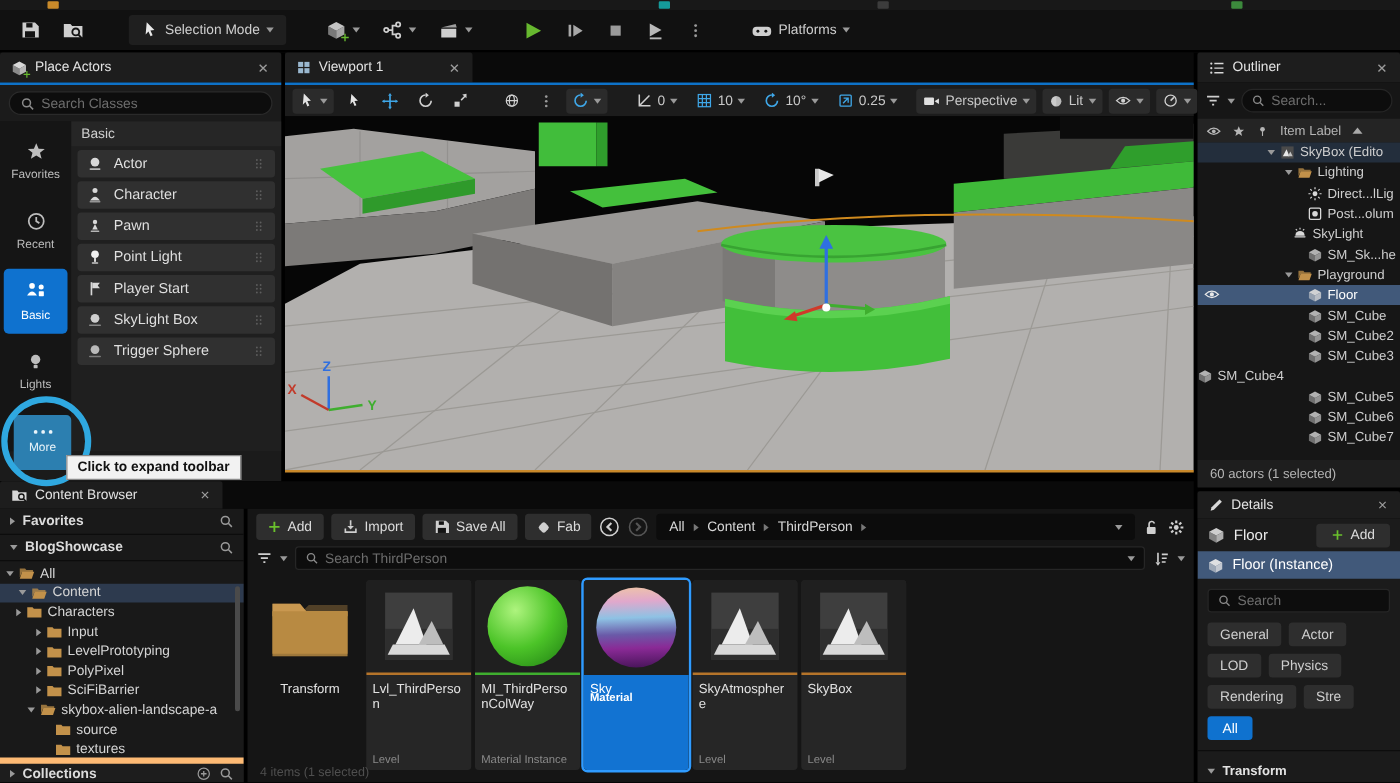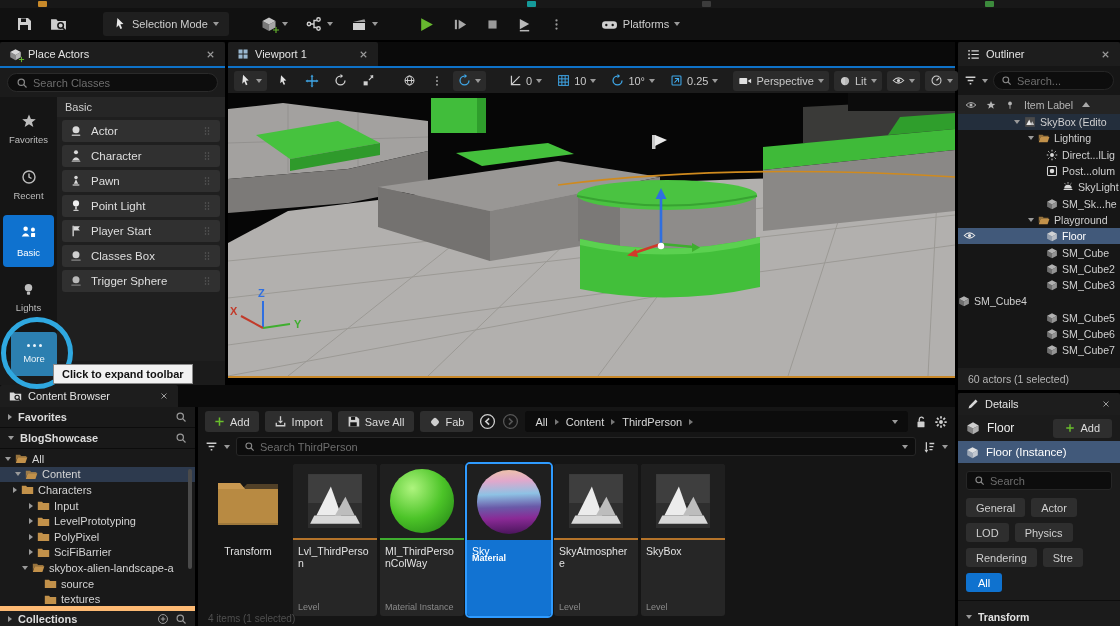--- a/index.html
+++ b/index.html
@@ -549,21 +549,21 @@
           </svg>
           <span class="grow">Player Start</span>
           <svg class="ic" width="12" height="12" color="#5d5d5d">
             <use href="#i-drag"></use>
           </svg>
         </div>
       <div class="pa-item">
           <svg class="ic" width="14" height="14" color="#cfcfcf">
             <use href="#i-tbox"></use>
           </svg>
-          <span class="grow">Classes Box</span>
+          <span class="grow">SkyLight Box</span>
           <svg class="ic" width="12" height="12" color="#5d5d5d">
             <use href="#i-drag"></use>
           </svg>
         </div>
       <div class="pa-item">
           <svg class="ic" width="14" height="14" color="#b9b9b9">
             <use href="#i-tbox"></use>
           </svg>
           <span class="grow">Trigger Sphere</span>
           <svg class="ic" width="12" height="12" color="#5d5d5d">
@@ -846,21 +846,21 @@
           <use href="#i-sun"></use>
         </svg>
         <span>Direct...lLig</span>
       </div>
     <div class="ol-row" style="padding-left:88px">
         <svg class="ic" width="12" height="12" color="#d8d8d8">
           <use href="#i-ppv"></use>
         </svg>
         <span>Post...olum</span>
       </div>
-    <div class="ol-row" style="padding-left:104px">
+    <div class="ol-row" style="padding-left:76px">
         <svg class="ic" width="12" height="12" color="#d8d8d8">
           <use href="#i-skylight"></use>
         </svg>
         <span>SkyLight</span>
       </div>
     <div class="ol-row" style="padding-left:88px">
         <svg class="ic" width="12" height="12" color="#b9b9b9">
           <use href="#i-cube3d"></use>
         </svg>
         <span>SM_Sk...he</span>

